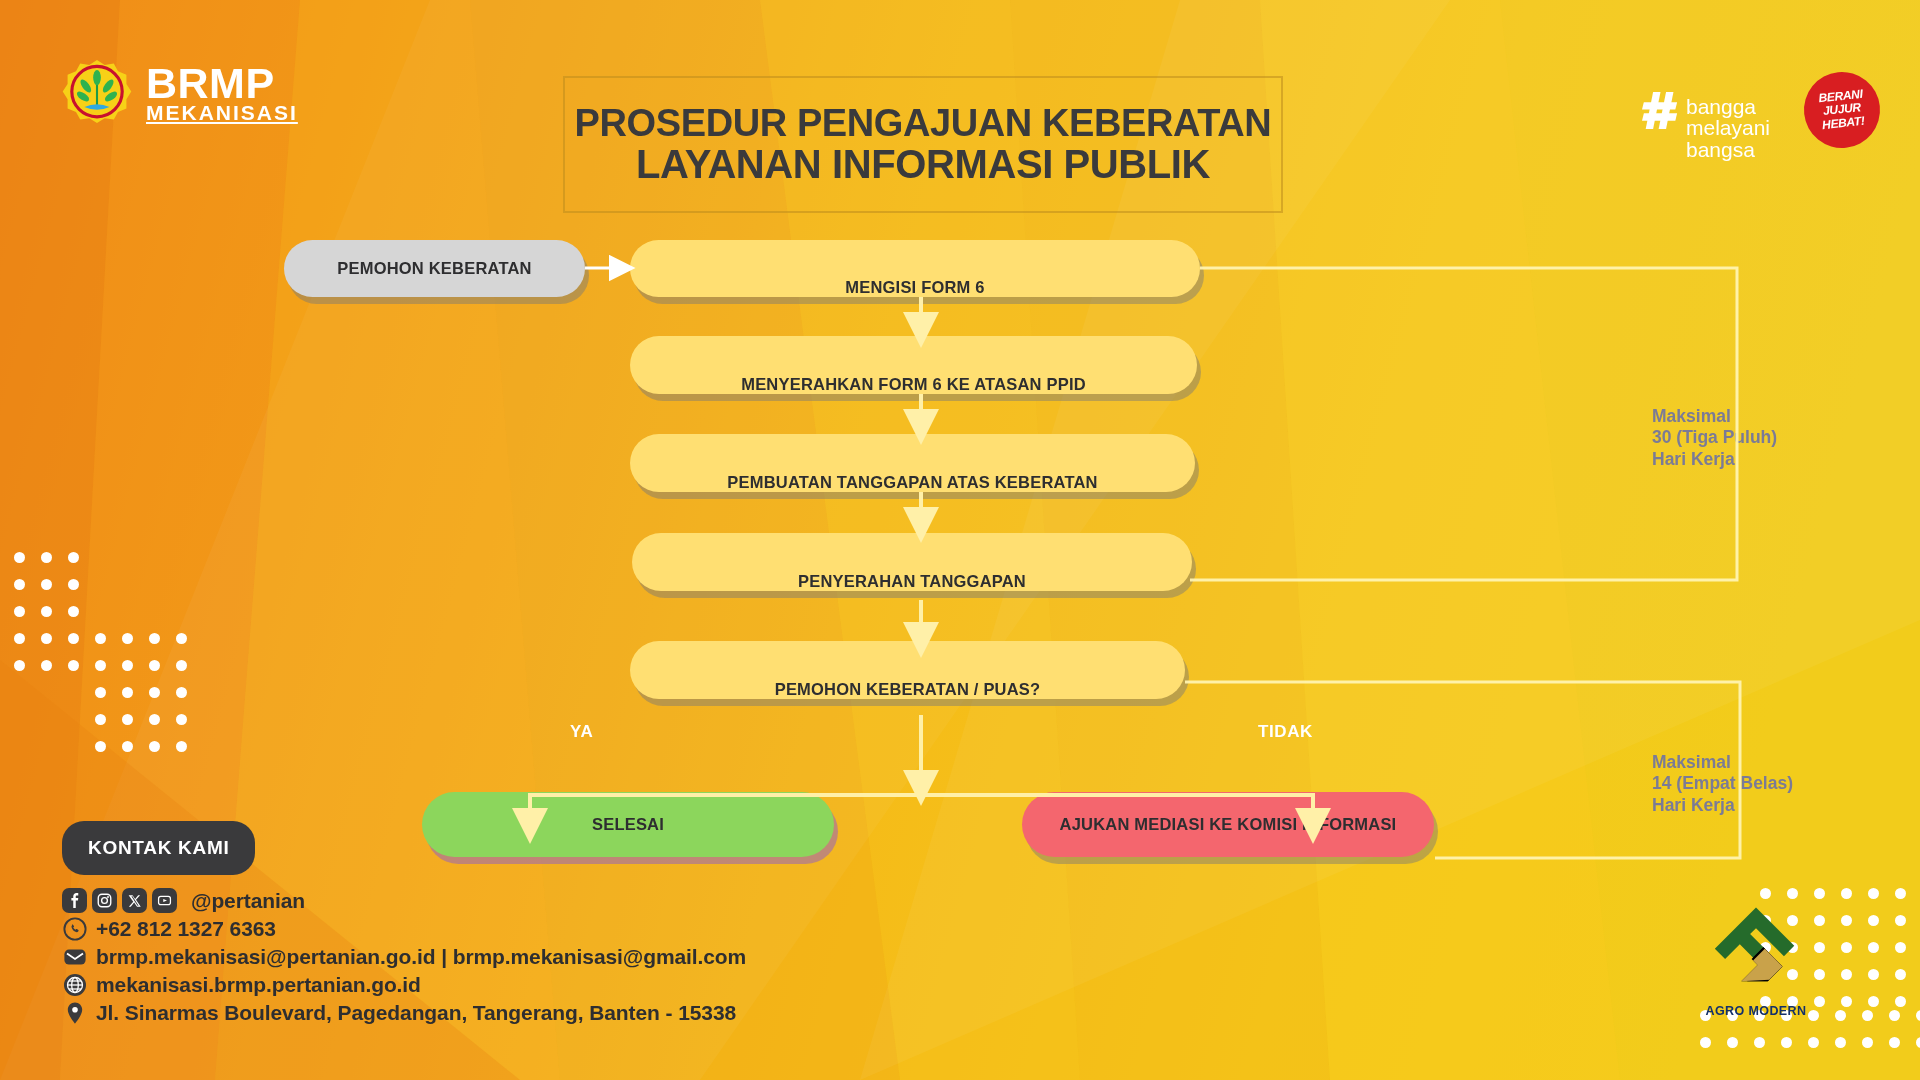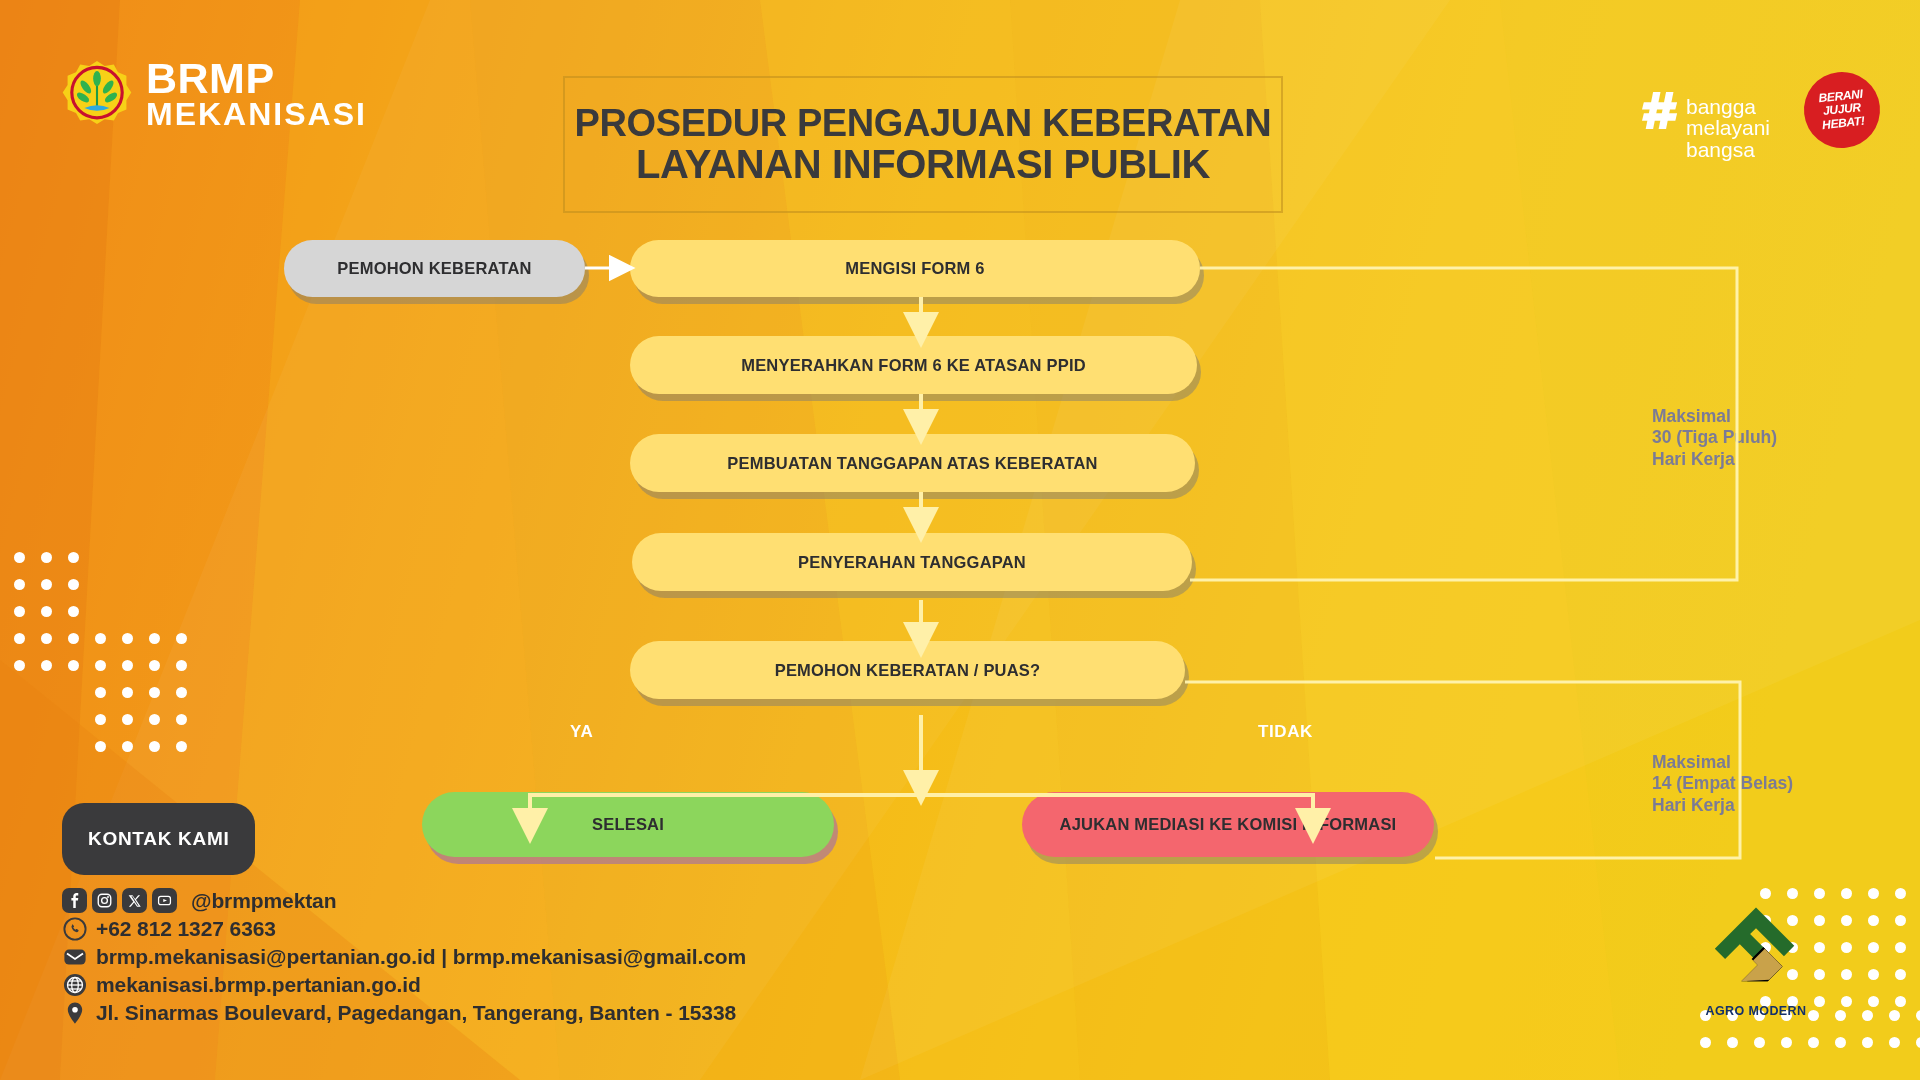--- a/index.html
+++ b/index.html
@@ -23,21 +23,21 @@
 
   
   #header { position:absolute; top:0; left:0; width:1920px; height:200px; z-index:5; }
 
   .brmp-logo { position:absolute; left:62px; top:58px; display:flex; align-items:center; gap:14px; }
   .brmp-text { display:flex; flex-direction:column; line-height:0.95; }
   .brmp-text .l1 {
     font-size:43px; font-weight:bold; color:#fff; letter-spacing:0.5px;
   }
   .brmp-text .l2 {
-    font-size:32px; font-weight:bold; color:#fff; letter-spacing:2.0px;
+    font-size:21px; font-weight:bold; color:#fff; letter-spacing:2.0px;text-decoration:underline;
   }
 
   .title-box {
     position:absolute; left:563px; top:76px; width:720px; height:137px;
     border:2px solid rgba(190,140,30,0.55);
     display:flex; flex-direction:column; justify-content:center; align-items:center;
   }
   .title-box .t1, .title-box .t2 {
     color:#3A3A3C; font-weight:bold; letter-spacing:-0.4px; white-space:nowrap;
   }
@@ -70,42 +70,42 @@
 
   .node {
     position:absolute; display:flex; align-items:center; justify-content:center;
     border-radius:40px; box-shadow:4px 7px 0 rgba(120,120,120,0.45);
     text-align:center; padding:0 18px;
   }
   .node span {
     font-size:16.5px; font-weight:bold; color:#2E2E30; letter-spacing:0.2px;
   }
   .node.grey { background:#D6D6D6; }
-  .node.yellow { background:#FFDF72; }
+  .node.yellow { background:#FFDF72;align-items:flex-end; }
   .node.green  { background:#8CD65C; box-shadow:4px 7px 0 rgba(150,100,190,0.55); }
   .node.red    { background:#F4666E; }
 
   
 
   .branch-label {
     position:absolute; color:#FFFFFF; font-size:17px; font-weight:bold; letter-spacing:0.6px;
   }
 
   .maks-label {
     position:absolute; color:#7B7B96; font-weight:bold; font-size:17.5px; line-height:1.22;
     white-space:nowrap;
     margin-top:24px;
   }
 
   
   #contact { position:absolute; left:62px; bottom:52px; z-index:6; }
   .kontak-pill {
     display:inline-flex; align-items:center; justify-content:center;
     background:#3A3A3C; color:#fff; border-radius:22px;
-    padding:25px 26px; font-size:19px; font-weight:bold; letter-spacing:0.7px;
+    padding:16px 26px; font-size:19px; font-weight:bold; letter-spacing:0.7px;
     margin-bottom:13px;
   }
   .crow { display:flex; align-items:center; gap:9px; margin-bottom:3px; }
   .crow .ctext { font-size:21px; font-weight:bold; color:#2E2E30; letter-spacing:-0.1px; white-space:nowrap;}
   .social-set { display:flex; align-items:center; gap:5px; margin-right:5px;}
   .sicon { width:25px; height:25px; border-radius:7px; background:#3A3A3C;
            display:flex; align-items:center; justify-content:center; }
   .cicon { width:25px; height:25px; display:flex; align-items:center; justify-content:center; }
 
   
@@ -375,21 +375,21 @@
             <path fill="#fff" d="M17.5 2h3.2l-7 8 8.2 12h-6.4l-5-7.3L4.7 22H1.5l7.5-8.6L1.1 2h6.6l4.5 6.7L17.5 2zm-1.1 18h1.8L7.7 3.9H5.8L16.4 20z"></path>
           </svg>
       </span>
       <span class="sicon">
         <svg width="15" height="15" viewBox="0 0 24 24">
           <rect x="2.5" y="5.5" width="19" height="13" rx="3.5" fill="none" stroke="#fff" stroke-width="2"></rect>
           <polygon points="10,9.5 16,12 10,14.5" fill="#fff"></polygon>
         </svg>
       </span>
     </div>
-    <span class="ctext">@brmpmektan</span>
+    <span class="ctext">@pertanian</span>
   </div>
 
 
   <div class="crow">
     <span class="cicon">
       <svg width="24" height="24" viewBox="0 0 24 24">
           <circle cx="12" cy="12" r="10.6" fill="none" stroke="#3A3A3C" stroke-width="1.9"></circle>
           <path fill="#3A3A3C" d="M9 7.5c.3-.2.8-.1 1 .2l.9 1.4c.2.3.2.7-.1.9l-.6.5c.5 1 1.3 1.8 2.3 2.3l.5-.6c.2-.3.6-.3.9-.1l1.4.9c.3.2.4.7.2 1l-.6.8c-.3.4-.8.5-1.2.4-2.6-.5-4.7-2.6-5.2-5.2-.1-.5 0-.9.4-1.2l.1-1.3z"></path>
         </svg>
     </span>

